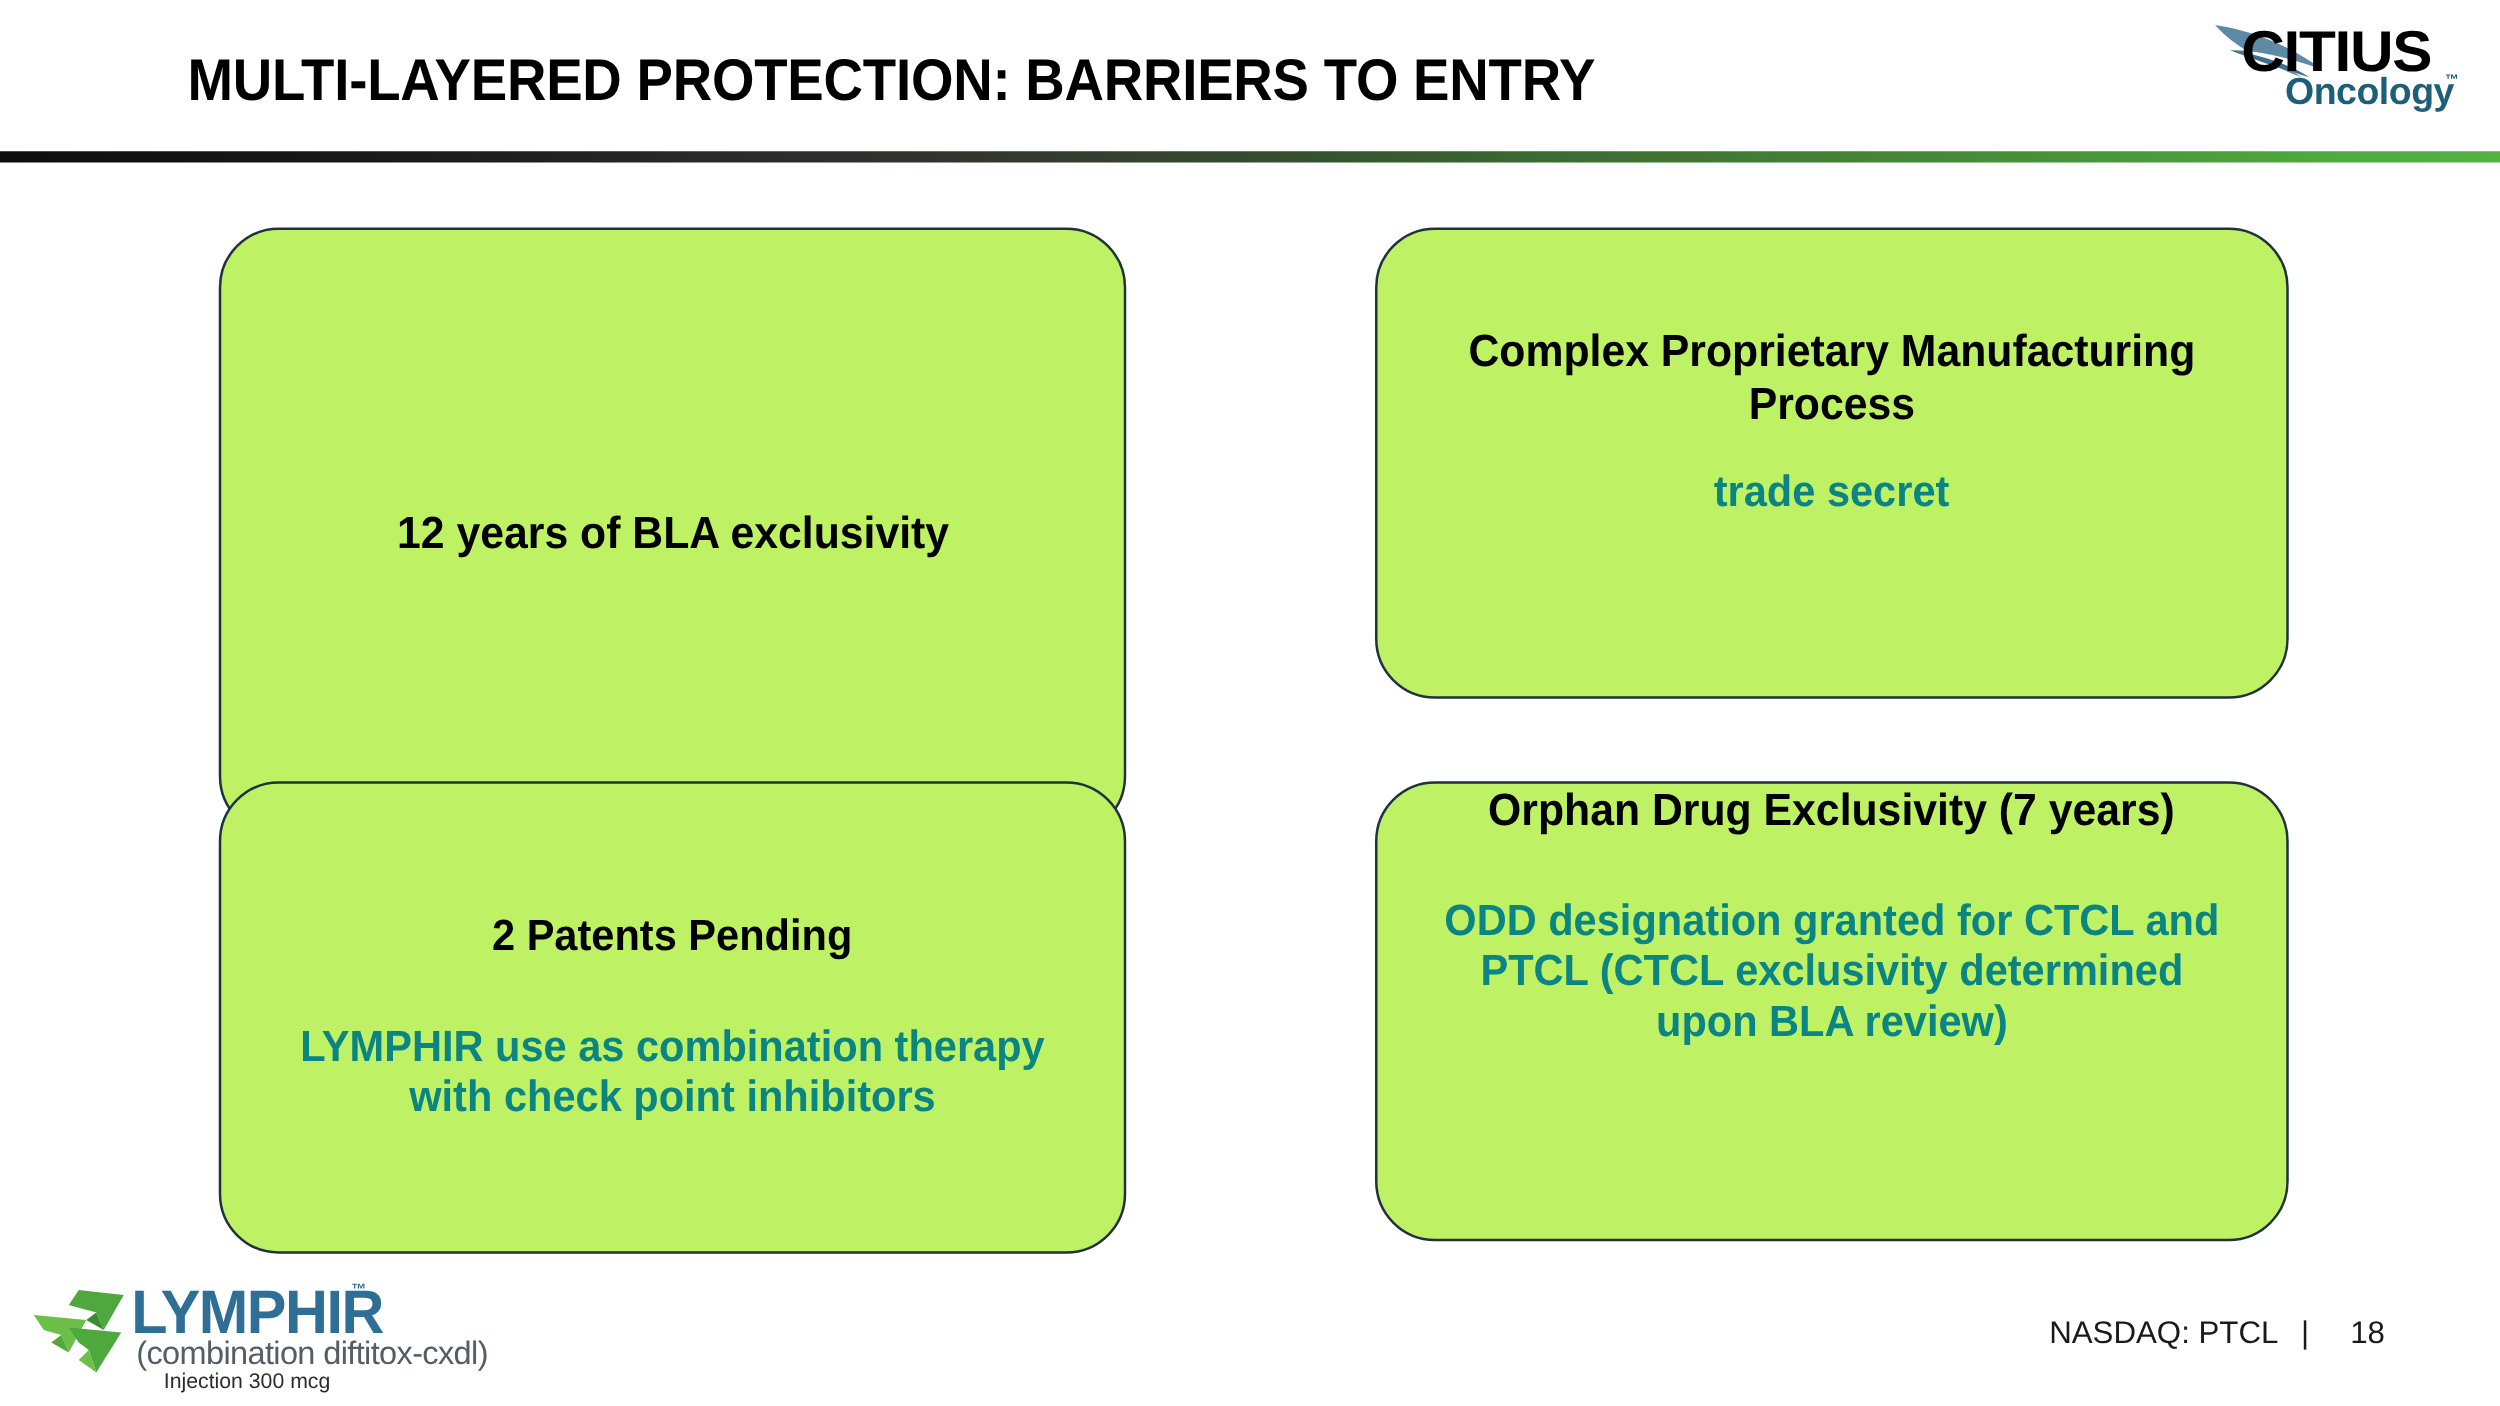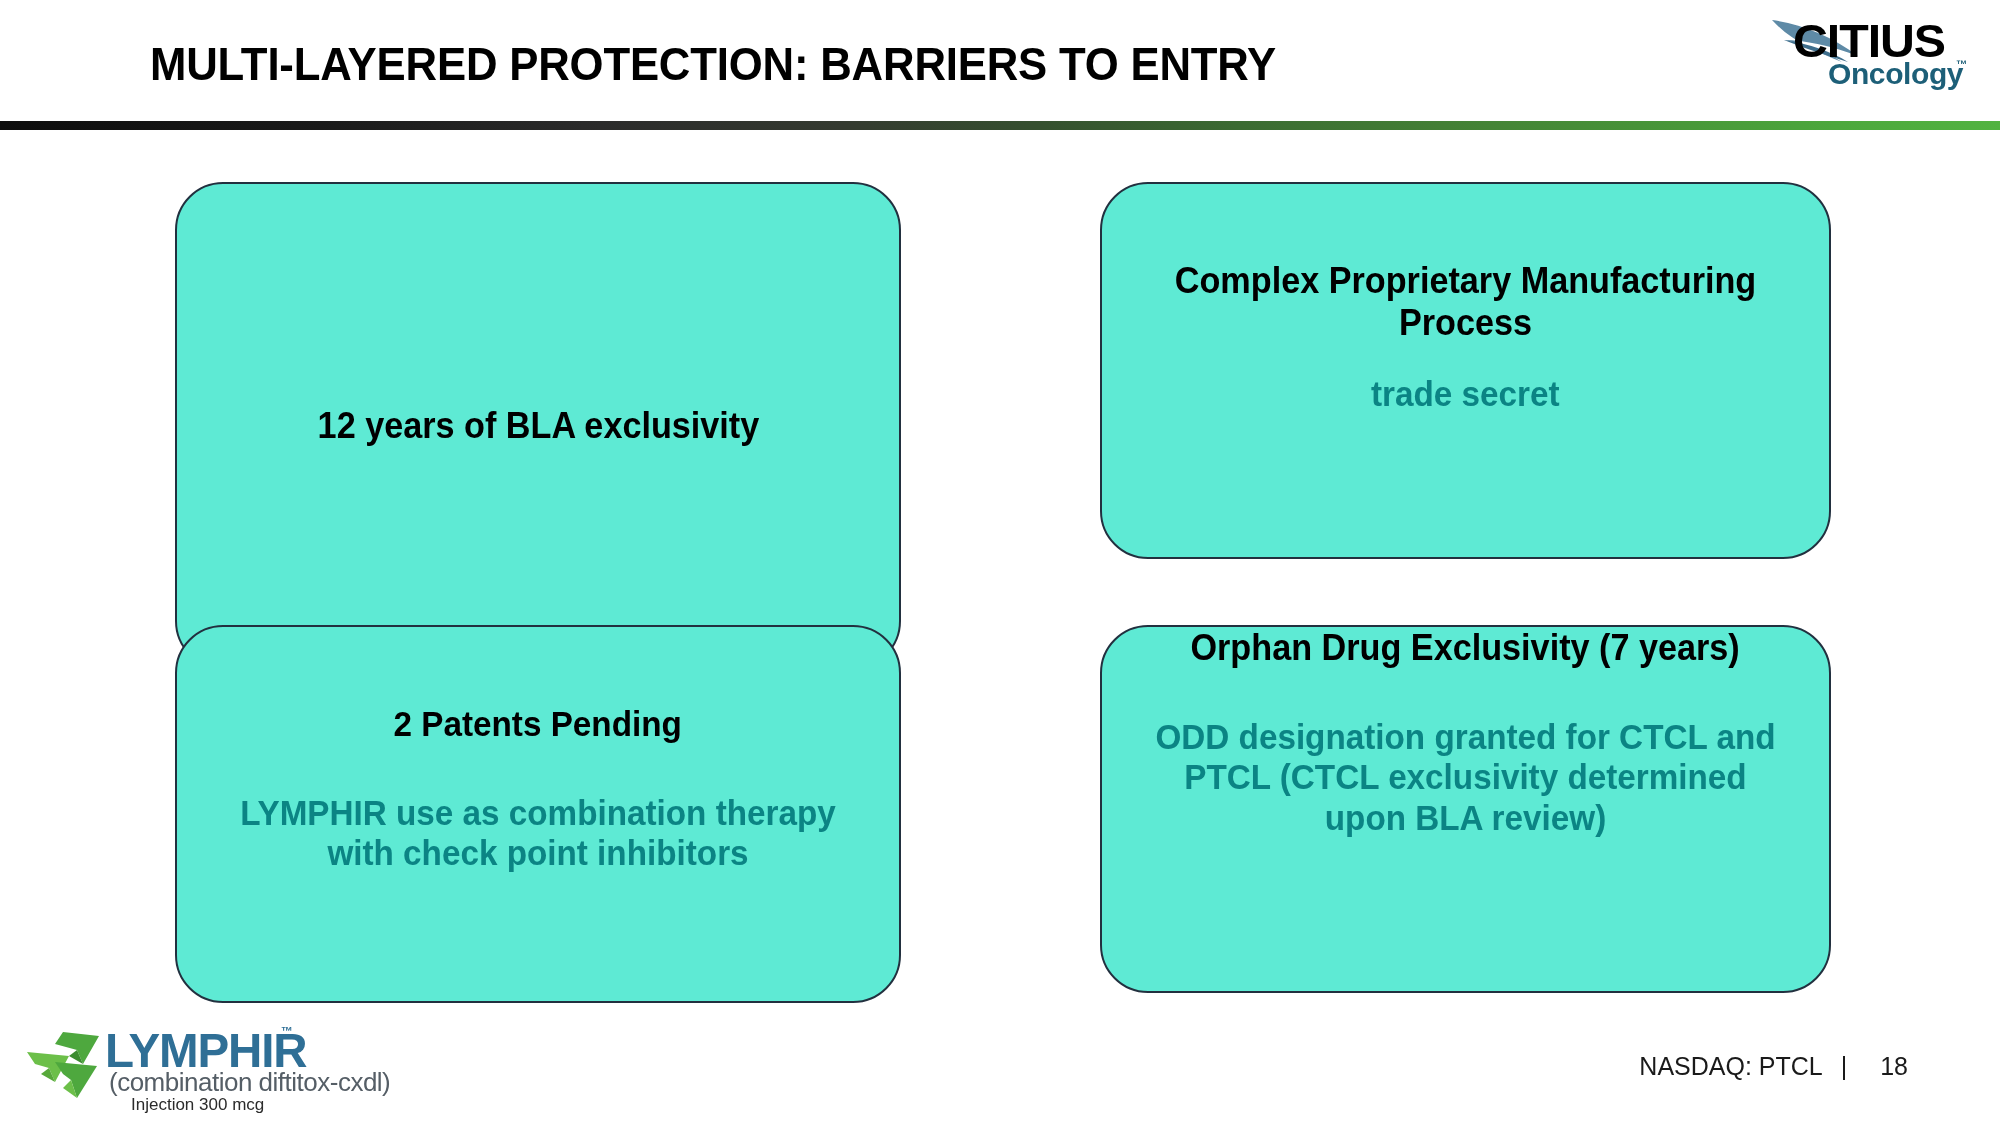--- a/index.html
+++ b/index.html
@@ -93,21 +93,21 @@
       #437f35 72%,
       #479338 82%,
       #4ca83c 92%,
       #52b341 100%);
   }
 
   
   .card {
     position: absolute;
     box-sizing: border-box;
-    background: #5eead4;
+    background: #bef264;
     border: 2.5px solid #22303f;
     border-radius: 48px;
     display: flex;
     flex-direction: column;
     justify-content: center;
     align-items: center;
     text-align: center;
     padding: 0 34px;
   }
   #card-bla          { left: 175px;  top: 182px; width: 726px; height: 487px; }
@@ -130,21 +130,21 @@
     transform: scaleX(0.95);
   }
 
   
   #card-bla .card-heading { font-size: 36px; }
 
   #card-manufacturing { justify-content: flex-start; padding-top: 76px; }
   #card-manufacturing .card-heading { font-size: 36px; }
   #card-manufacturing .card-body { margin-top: 30px; }
 
-  #card-patents { justify-content: flex-start; padding-top: 77px; }
+  #card-patents { justify-content: flex-start; padding-top: 102px; }
   #card-patents .card-body { margin-top: 48px; }
 
   #card-orphan { justify-content: flex-start; }
   #card-orphan .card-heading { font-size: 36px; }
   #card-orphan .card-body { margin-top: 48px; }
 
   
   #lymphir-logo {
     position: absolute;
     left: 25px;

